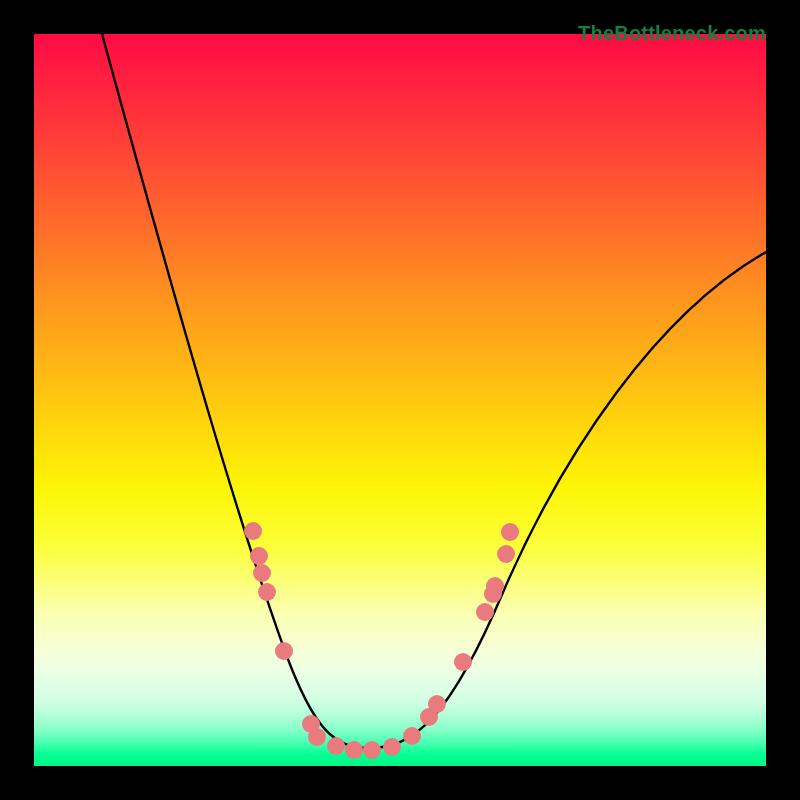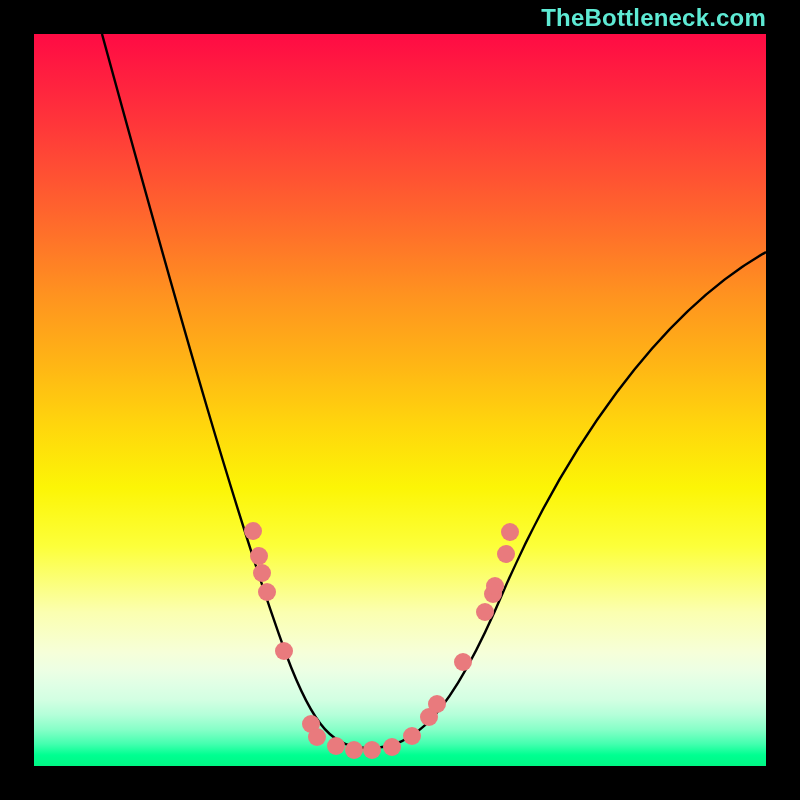--- a/index.html
+++ b/index.html
@@ -19,21 +19,21 @@
     #f6ffd9 84.5%,
     #ecffe4 87%,
     #dfffe5 89%,
     #d2ffe2 91%,
     #b4ffd9 93%,
     #87ffc8 95%,
     #43ffaf 97%,
     #00ff91 98.5%,
     #00f784 100%)}
   svg.curve{position:absolute;inset:0}
-  .wm{position:absolute;top:4px;right:34px;color:#5eead4;font-size:24px;font-weight:600;letter-spacing:.2px}
+  .wm{position:absolute;top:22px;right:34px;color:#15803d;font-size:20px;font-weight:600;letter-spacing:.2px}
 </style>
 </head>
 <body>
 
 <div class="frame">
   <div class="plot">
     <div class="grad"></div>
     <svg class="curve" viewBox="0 0 732 732" preserveAspectRatio="none">
       <path fill="none" stroke-width="2.4" stroke="#000" d="M68 0 C150 300 205 490 252 620 C280 695 300 714 335 714 C380 714 416 684 470 556 C530 418 623 280 732 218"></path>
       <g id="pts">

